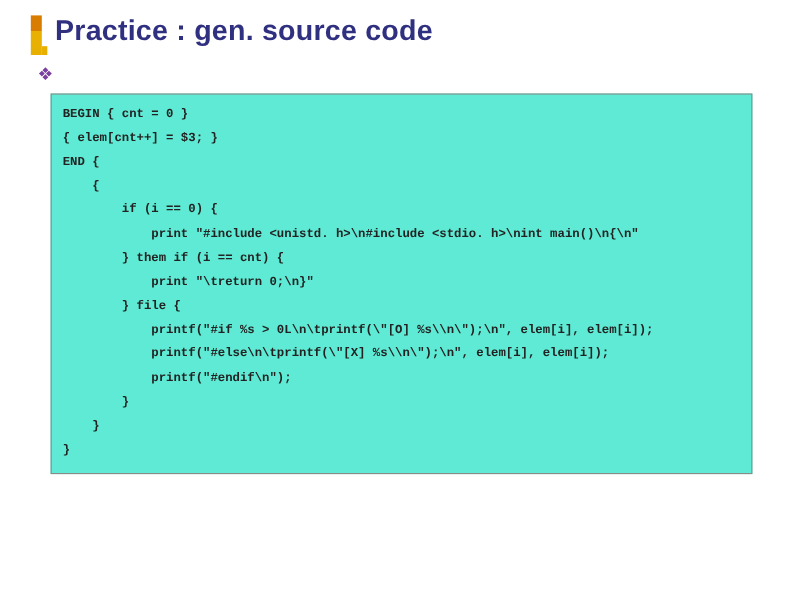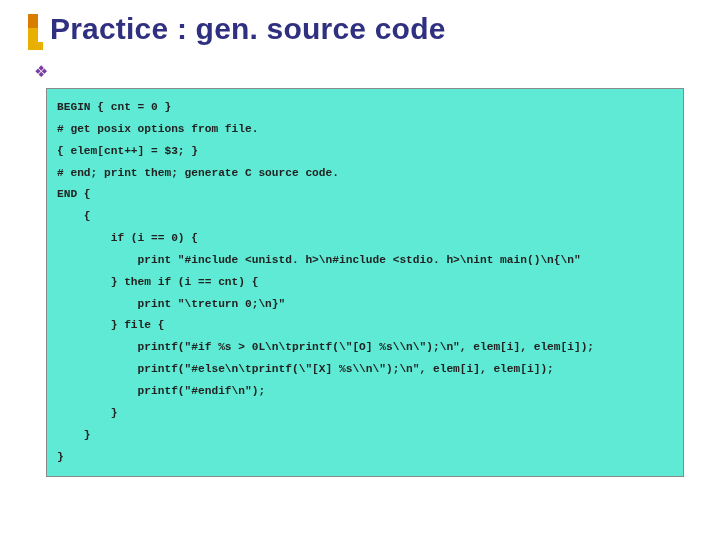--- a/index.html
+++ b/index.html
@@ -32,21 +32,21 @@
   .title-bar::after {
     content: "";
     position: absolute;
     left: 10px;
     top: 28px;
     width: 5px;
     height: 8px;
     background: #e8b000;
   }
   .title {
-    font-size: 30px;
+    font-size: 26px;
     font-weight: bold;
     color: #303080;
     letter-spacing: 0.2px;
   }
   .sub-row {
     display: flex;
     align-items: baseline;
     margin: 6px 0 8px 6px;
   }
   .bullet {
@@ -83,23 +83,21 @@
     <div class="title-bar"></div>
     <div class="title">Practice : gen. source code</div>
   </div>
 
   <div class="sub-row">
     <span class="bullet">❖</span>
   </div>
 
   <div class="codebox">
     <div class="codeline">BEGIN { cnt = 0 }</div>
-    <div class="codeline"># get posix options from file.</div>
     <div class="codeline">{ elem[cnt++] = $3; }</div>
-    <div class="codeline"># end; print them; generate C source code.</div>
     <div class="codeline">END {</div>
     <div class="codeline">    {</div>
     <div class="codeline">        if (i == 0) {</div>
     <div class="codeline">            print "#include &lt;unistd. h&gt;\n#include &lt;stdio. h&gt;\nint main()\n{\n"</div>
     <div class="codeline">        } them if (i == cnt) {</div>
     <div class="codeline">            print "\treturn 0;\n}"</div>
     <div class="codeline">        } file {</div>
     <div class="codeline">            printf("#if %s &gt; 0L\n\tprintf(\"[O] %s\\n\");\n", elem[i], elem[i]);</div>
     <div class="codeline">            printf("#else\n\tprintf(\"[X] %s\\n\");\n", elem[i], elem[i]);</div>
     <div class="codeline">            printf("#endif\n");</div>

